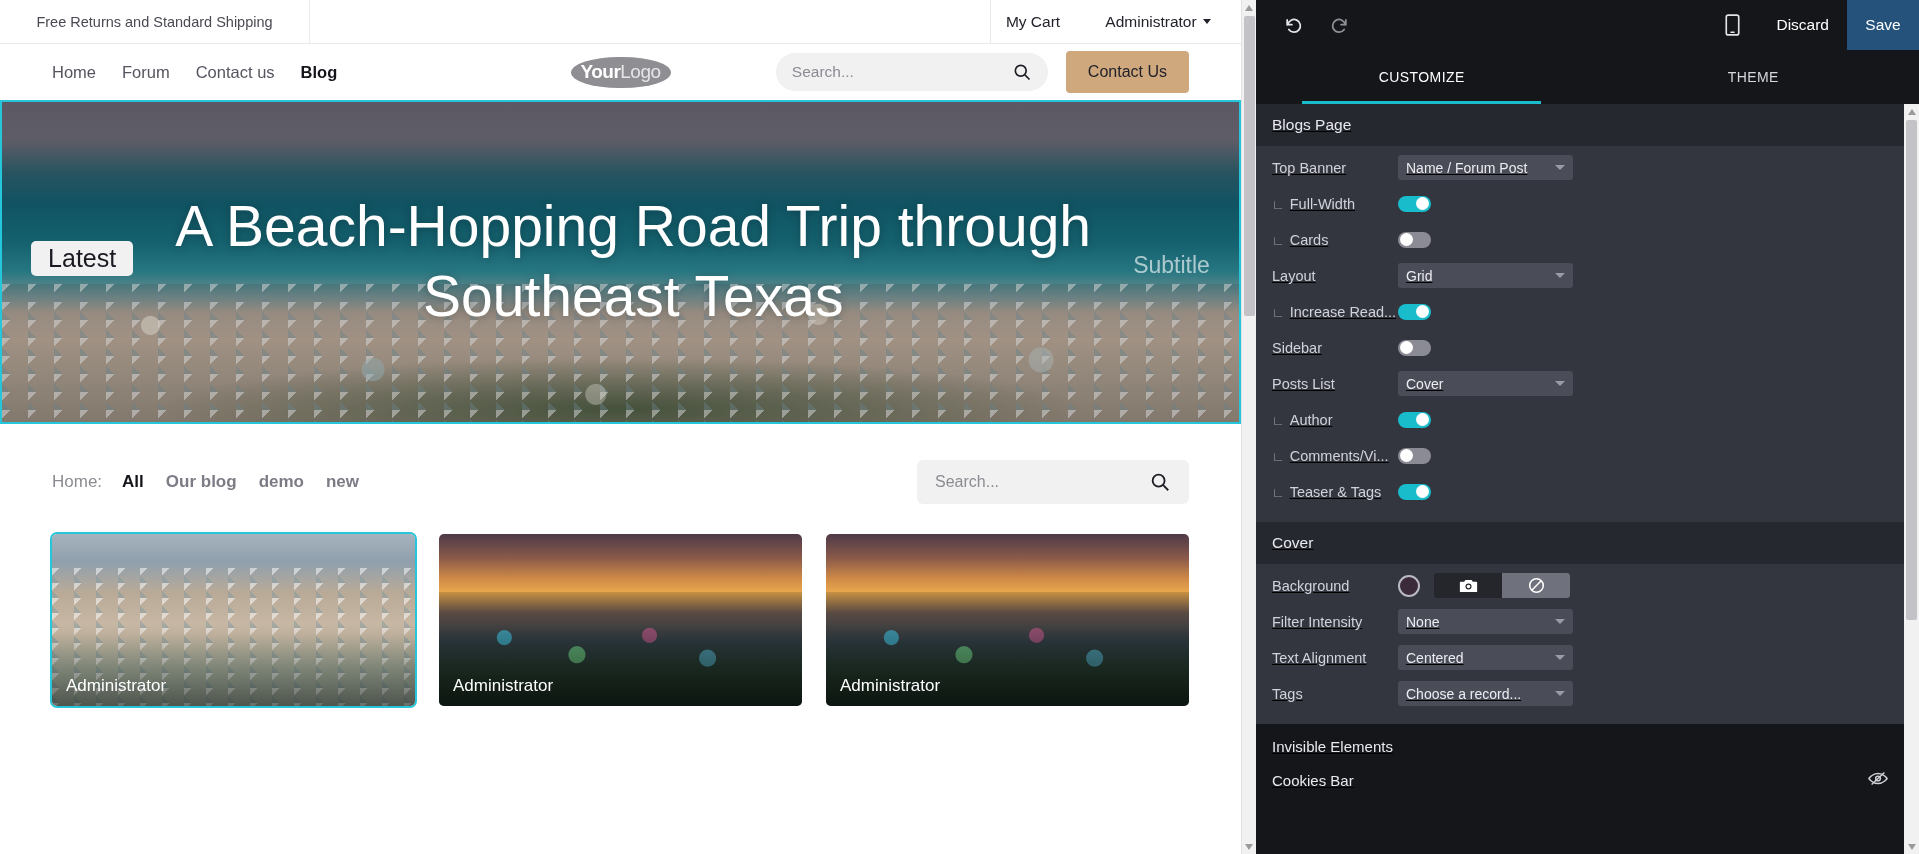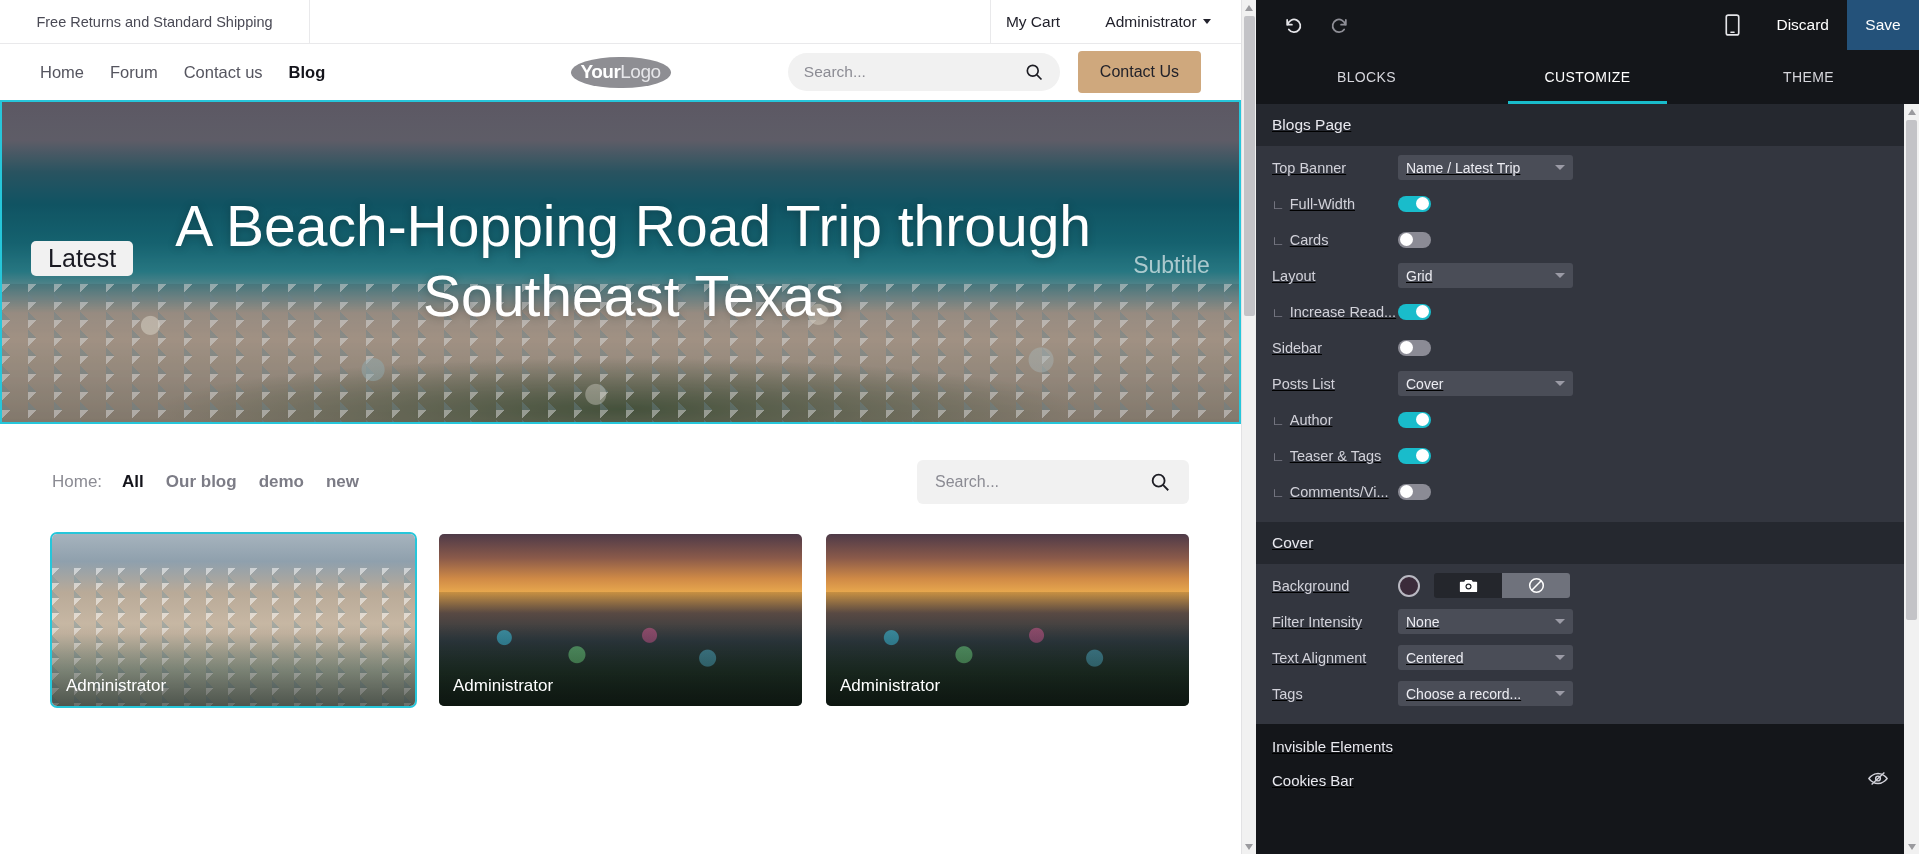--- a/index.html
+++ b/index.html
@@ -21,21 +21,21 @@
     font-size:14.5px; color:#4a4a55; border-right:1px solid #e9e9eb; }
   .promo-mid { flex:1; border-right:1px solid #e9e9eb; }
   .promo-cart { width:84px; display:flex; align-items:center; justify-content:center;
     font-size:15.5px; color:#22222c; }
   .promo-acct { width:166px; display:flex; align-items:center; justify-content:center;
     font-size:15.5px; color:#22222c; gap:6px; }
   .caret { width:0;height:0;border-left:4.5px solid transparent;border-right:4.5px solid transparent;
     border-top:5px solid #22222c; display:inline-block; }
 
   
-  .nav { height:56px; display:flex; align-items:center; padding:0 40px; gap:4px; background:#fff; position:relative; }
+  .nav { height:56px; display:flex; align-items:center; padding:0 52px; gap:4px; background:#fff; position:relative; }
   .nav-links { display:flex; gap:26px; align-items:center; }
   .nav-links a { font-size:16.5px; color:#55555f; text-decoration:none; }
   .nav-links a.active { color:#14141b; font-weight:700; }
   .logo { position:absolute; left:50%; transform:translateX(-50%); top:50%; margin-top:-16px;
       width:100px;height:32px; display:flex;align-items:center;justify-content:center; }
   .logo-blob { width:100px;height:31px;background:#8e8e93;border-radius:50% / 52%; display:flex;
       align-items:center;justify-content:center; font-size:19px; letter-spacing:-0.5px; }
   .logo-blob b { color:#fff; font-weight:700; }
   .logo-blob span { color:#e6e6e9; font-weight:400; }
   .nav-right { margin-left:auto; display:flex; align-items:center; gap:18px; }
@@ -297,35 +297,34 @@
         <svg width="15" height="22" viewBox="0 0 16 24">
             <rect x="1.2" y="1.2" width="13.6" height="21.6" rx="2.2" fill="none" stroke="#e4e4e8" stroke-width="1.8"></rect>
             <rect x="5.5" y="19" width="5" height="1.6" rx=".8" fill="#e4e4e8"></rect>
           </svg>
       </div>
       <div class="discard">Discard</div>
       <div class="save">Save</div>
     </div>
 
     <div class="tabs">
-      <div class="tab">BLOCKS</div>
       <div class="tab active">CUSTOMIZE</div>
       <div class="tab">THEME</div>
     </div>
 
     <div class="panel-body">
       <div class="panel-scrollarea">
 
         <div class="sec-title">Blogs Page</div>
         <div class="sec-body">
 
           <div class="row">
             <span class="lbl">Top Banner</span>
             <div class="select">
-              <span class="val">Name / Latest Trip</span>
+              <span class="val">Name / Forum Post</span>
               <span class="sel-caret"></span>
             </div>
           </div>
 
           <div class="row">
             <span class="lbl"><span class="corner">∟</span><span>Full-Width</span></span>
             <div class="toggle on">
                 <span class="knob"></span>
               </div>
           </div>
@@ -368,29 +367,29 @@
           </div>
 
           <div class="row">
             <span class="lbl"><span class="corner">∟</span><span>Author</span></span>
             <div class="toggle on">
                 <span class="knob"></span>
               </div>
           </div>
 
           <div class="row">
+            <span class="lbl"><span class="corner">∟</span><span>Comments/Vi...</span></span>
+            <div class="toggle off">
+                <span class="knob"></span>
+              </div>
+          </div>
+
+          <div class="row">
             <span class="lbl"><span class="corner">∟</span><span>Teaser &amp; Tags</span></span>
             <div class="toggle on">
-                <span class="knob"></span>
-              </div>
-          </div>
-
-          <div class="row">
-            <span class="lbl"><span class="corner">∟</span><span>Comments/Vi...</span></span>
-            <div class="toggle off">
                 <span class="knob"></span>
               </div>
           </div>
         </div>
 
         <div class="sec-title">Cover</div>
         <div class="sec-body">
 
           <div class="row">
             <span class="lbl">Background</span>

